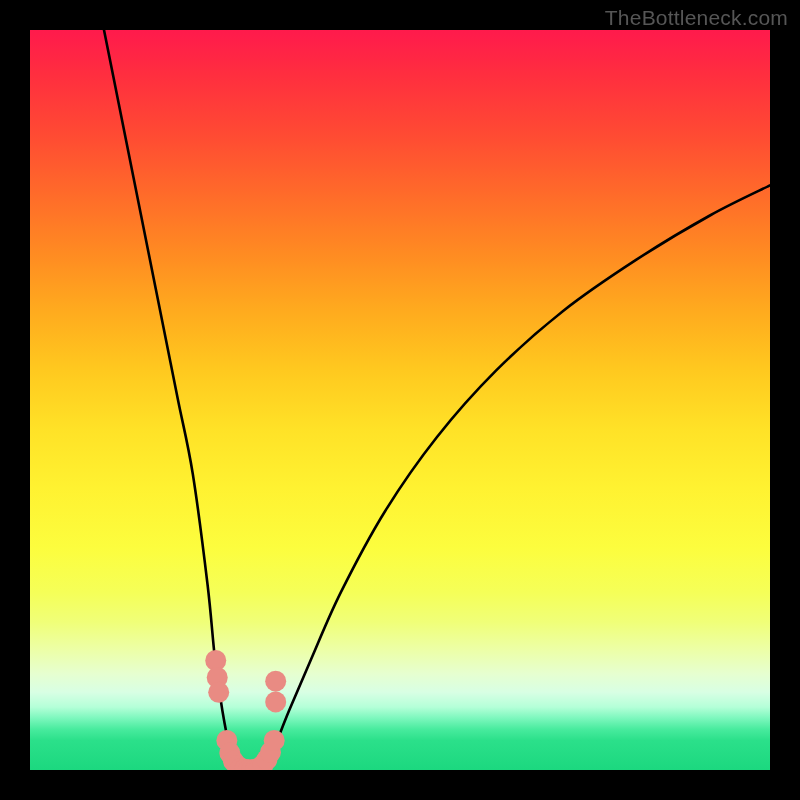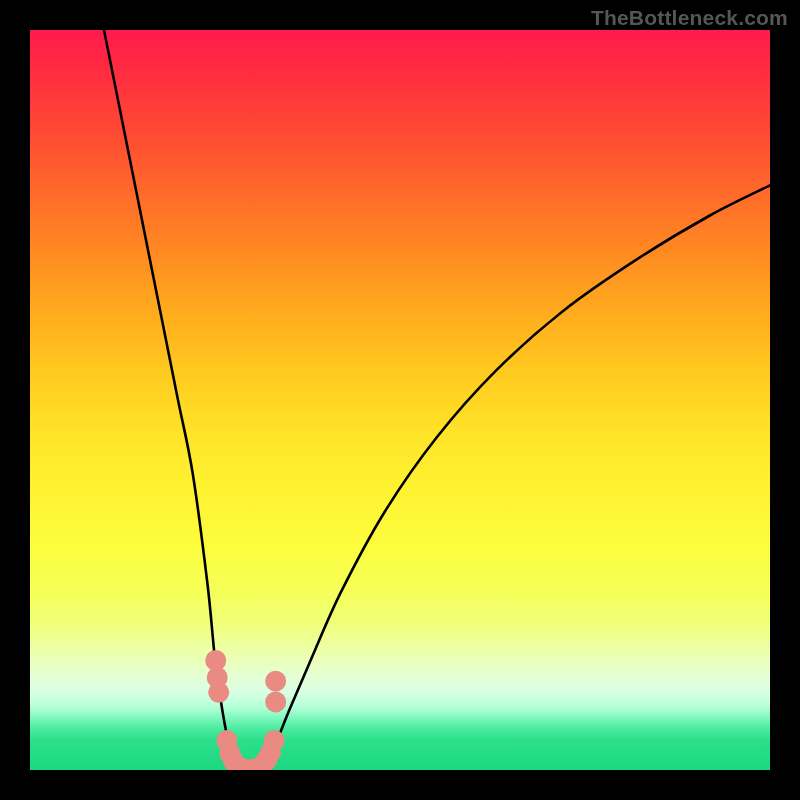--- a/index.html
+++ b/index.html
@@ -54,21 +54,21 @@
   .curve-layer {
     position: absolute;
     inset: 0;
   }
   .watermark {
     position: absolute;
     top: 6px;
     right: 12px;
     color: #565656;
     font-size: 21px;
-    font-weight: 700;
+    font-weight: 400;
     letter-spacing: 0.2px;
   }
 </style>
 </head>
 <body>
 
 <div class="frame">
 
   <div class="watermark">TheBottleneck.com</div>
 

